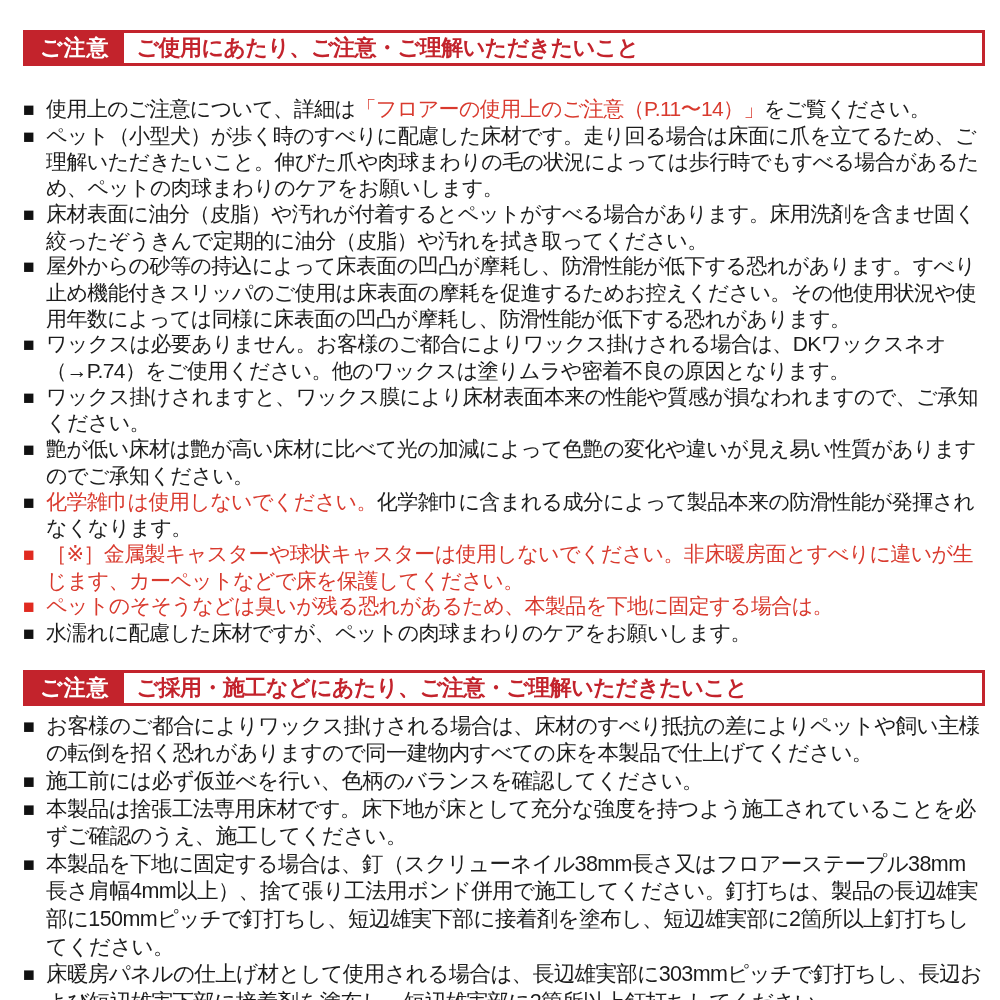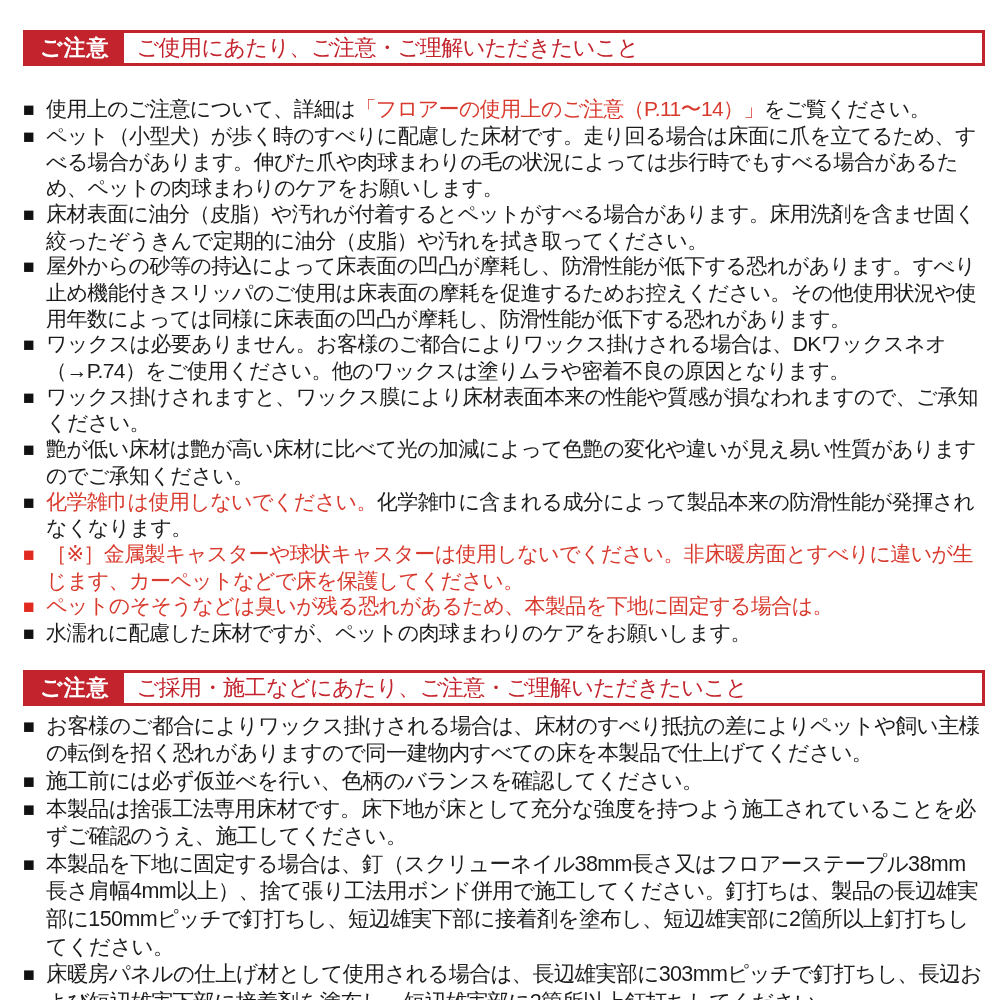--- a/index.html
+++ b/index.html
@@ -35,21 +35,21 @@
     font-weight: bold;
     font-size: 22px;
     display: flex;
     align-items: center;
     padding: 0 14px;
     letter-spacing: 1px;
     flex: 0 0 auto;
   }
   .notice-title {
     color: var(--deep-red);
-    font-weight: normal;
+    font-weight: bold;
     font-size: 22px;
     display: flex;
     align-items: center;
     padding: 0 0 0 13px;
     letter-spacing: -0.5px;
     white-space: nowrap;
   }
   
   .notice-list {
     margin-top: 7px;
@@ -86,21 +86,21 @@
 
 <div class="page">
 
   <div class="section">
     <div class="notice-header">
       <div class="notice-badge">ご注意</div>
       <div class="notice-title">ご使用にあたり、ご注意・ご理解いただきたいこと</div>
     </div>
     <div class="notice-list s1">
         <div class="notice-item"><span class="bullet black">■</span><span class="seg black">使用上のご注意について、詳細は</span><span class="seg red">「フロアーの使用上のご注意（P.11〜14）」</span><span class="seg black">をご覧ください。</span></div>
-        <div class="notice-item"><span class="bullet black">■</span><span class="seg black">ペット（小型犬）が歩く時のすべりに配慮した床材です。走り回る場合は床面に爪を立てるため、すべる場合があります。伸びた爪や肉球まわりの毛の状況によっては歩行時でもすべる場合があるため、ペットの肉球まわりのケアをお願いします。</span></div>
+        <div class="notice-item"><span class="bullet black">■</span><span class="seg black">ペット（小型犬）が歩く時のすべりに配慮した床材です。走り回る場合は床面に爪を立てるため、ご理解いただきたいこと。伸びた爪や肉球まわりの毛の状況によっては歩行時でもすべる場合があるため、ペットの肉球まわりのケアをお願いします。</span></div>
         <div class="notice-item"><span class="bullet black">■</span><span class="seg black">床材表面に油分（皮脂）や汚れが付着するとペットがすべる場合があります。床用洗剤を含ませ固く絞ったぞうきんで定期的に油分（皮脂）や汚れを拭き取ってください。</span></div>
         <div class="notice-item"><span class="bullet black">■</span><span class="seg black">屋外からの砂等の持込によって床表面の凹凸が摩耗し、防滑性能が低下する恐れがあります。すべり止め機能付きスリッパのご使用は床表面の摩耗を促進するためお控えください。その他使用状況や使用年数によっては同様に床表面の凹凸が摩耗し、防滑性能が低下する恐れがあります。</span></div>
         <div class="notice-item"><span class="bullet black">■</span><span class="seg black">ワックスは必要ありません。お客様のご都合によりワックス掛けされる場合は、DKワックスネオ（→P.74）をご使用ください。他のワックスは塗りムラや密着不良の原因となります。</span></div>
         <div class="notice-item"><span class="bullet black">■</span><span class="seg black">ワックス掛けされますと、ワックス膜により床材表面本来の性能や質感が損なわれますので、ご承知ください。</span></div>
         <div class="notice-item"><span class="bullet black">■</span><span class="seg black">艶が低い床材は艶が高い床材に比べて光の加減によって色艶の変化や違いが見え易い性質がありますのでご承知ください。</span></div>
         <div class="notice-item"><span class="bullet black">■</span><span class="seg red">化学雑巾は使用しないでください。</span><span class="seg black">化学雑巾に含まれる成分によって製品本来の防滑性能が発揮されなくなります。</span></div>
         <div class="notice-item"><span class="bullet red">■</span><span class="seg red">［※］金属製キャスターや球状キャスターは使用しないでください。非床暖房面とすべりに違いが生じます、カーペットなどで床を保護してください。</span></div>
         <div class="notice-item"><span class="bullet red">■</span><span class="seg red">ペットのそそうなどは臭いが残る恐れがあるため、本製品を下地に固定する場合は。</span></div>
         <div class="notice-item"><span class="bullet black">■</span><span class="seg black">水濡れに配慮した床材ですが、ペットの肉球まわりのケアをお願いします。</span></div>
       </div>

